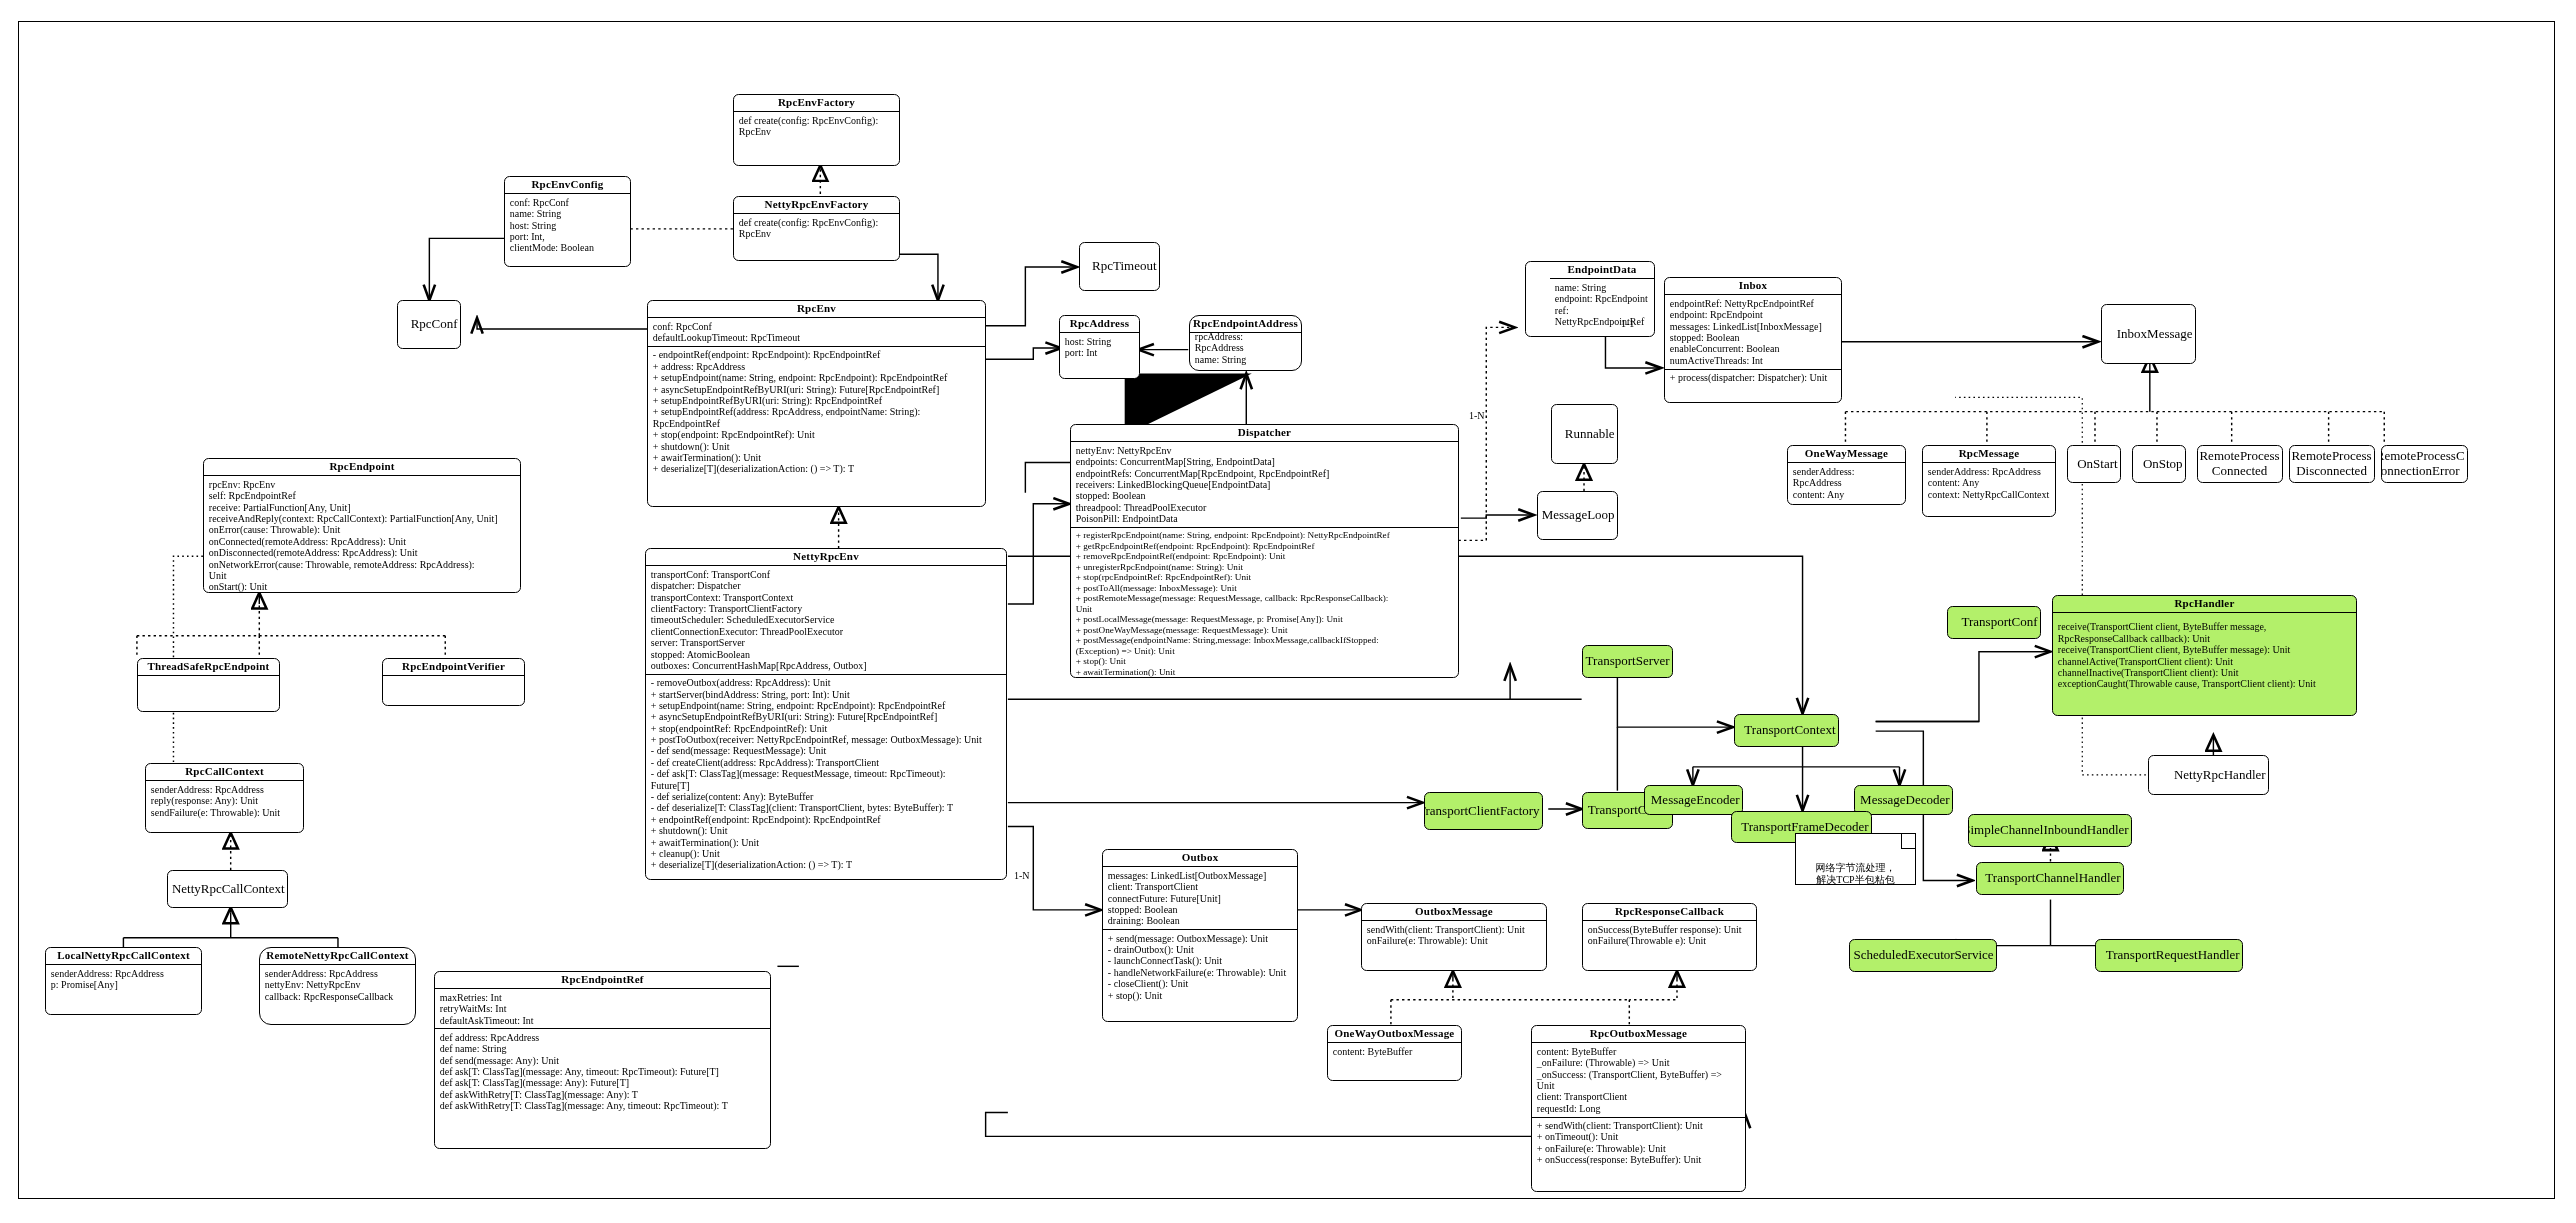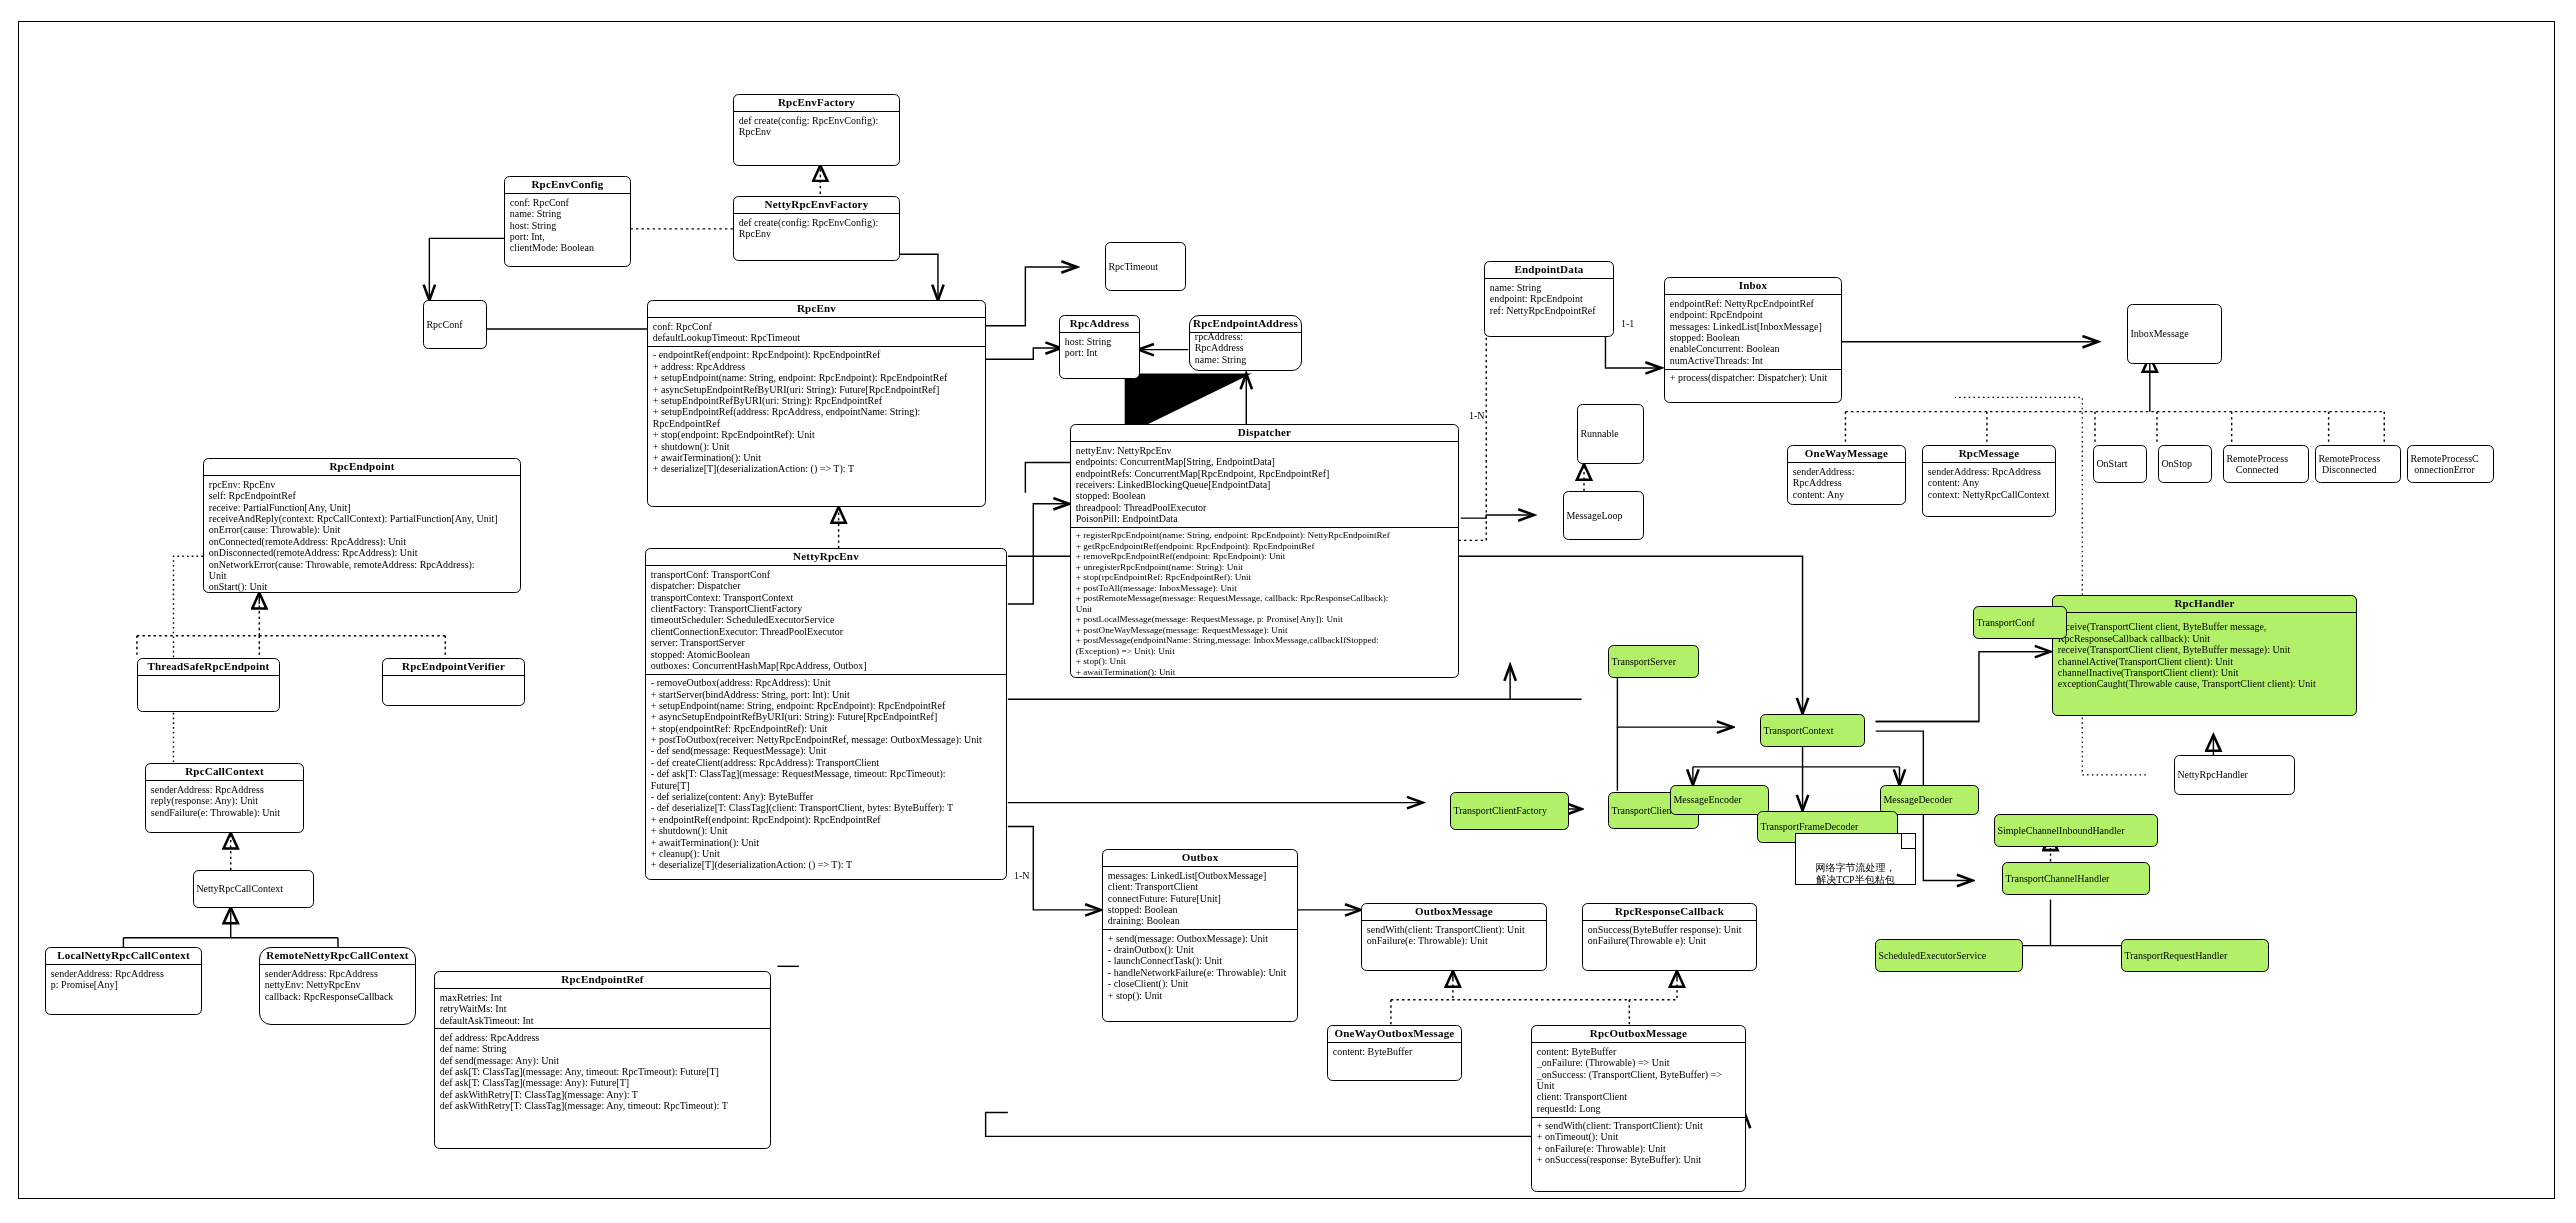--- a/index.html
+++ b/index.html
@@ -5,21 +5,21 @@
   html,body{margin:0;padding:0;background:#ffffff;}
   body{font-family:"Liberation Serif", serif;}
   #canvas{position:relative;width:2576px;height:1223px;background:#fff;overflow:hidden;}
   .frame{position:absolute;left:17.5px;top:20.7px;width:2537px;height:1178px;border:1.6px solid #000;box-sizing:border-box;}
   svg.wires{position:absolute;left:0;top:0;width:2576px;height:1223px;pointer-events:none;}
   .box{position:absolute;box-sizing:border-box;border:1.6px solid #000;border-radius:5.6px;background:#fff;overflow:hidden;}
   .box.green{background:#b3f06a;}
   .box .ttl{font-weight:bold;text-align:center;padding:2.4px 1.6px 2.4px 1.6px;font-size:11px;line-height:1.06;letter-spacing:0.2px;}
   .box .sep{border-top:1.6px solid #000;}
   .box .sec{padding:2.4px 4px 2.4px 4.8px;font-size:10px;line-height:1.14;white-space:pre-line;}
-  .box.plain{display:flex;align-items:center;justify-content:flex-start;text-align:center;font-size:10px;line-height:1.12;padding:1.6px 2.4px;margin-left:26px;}
+  .box.plain{display:flex;align-items:center;justify-content:flex-end;text-align:center;font-size:13px;line-height:1.12;padding:1.6px 2.4px;}
   .note{position:absolute;box-sizing:border-box;border:1.2px solid #000;background:#fff;font-size:10px;line-height:1.2;text-align:center;padding:4px 3.2px;}
   .note .foldline{position:absolute;right:0;top:0;width:13.5px;height:13.5px;border-left:1.2px solid #000;border-bottom:1.2px solid #000;transform:skew(0deg);background:#fff;}
   .multi{position:absolute;font-size:10px;}
 </style>
 </head>
 <body>
 
 <div id="canvas">
 
   <div class="frame"></div>
@@ -345,21 +345,21 @@
 Unit
 + postLocalMessage(message: RequestMessage, p: Promise[Any]): Unit
 + postOneWayMessage(message: RequestMessage): Unit
 + postMessage(endpointName: String,message: InboxMessage,callbackIfStopped:
 (Exception) =&gt; Unit): Unit
 + stop(): Unit
 + awaitTermination(): Unit
 + verify(name: String): Boolean</div>
   </div>
 
-  <div class="box" style="left:1484px;top:261px;width:130px;height:76px;">
+  <div class="box" style="left:1525px;top:261px;width:130px;height:76px;padding-left:24px;">
     <div class="ttl">EndpointData</div>
     <div class="sep"></div>
     <div class="sec">name: String
 endpoint: RpcEndpoint
 ref: NettyRpcEndpointRef</div>
   </div>
 
   <div class="box" style="left:1664px;top:277px;width:178px;height:126px;">
     <div class="ttl">Inbox</div>
     <div class="sep"></div>

